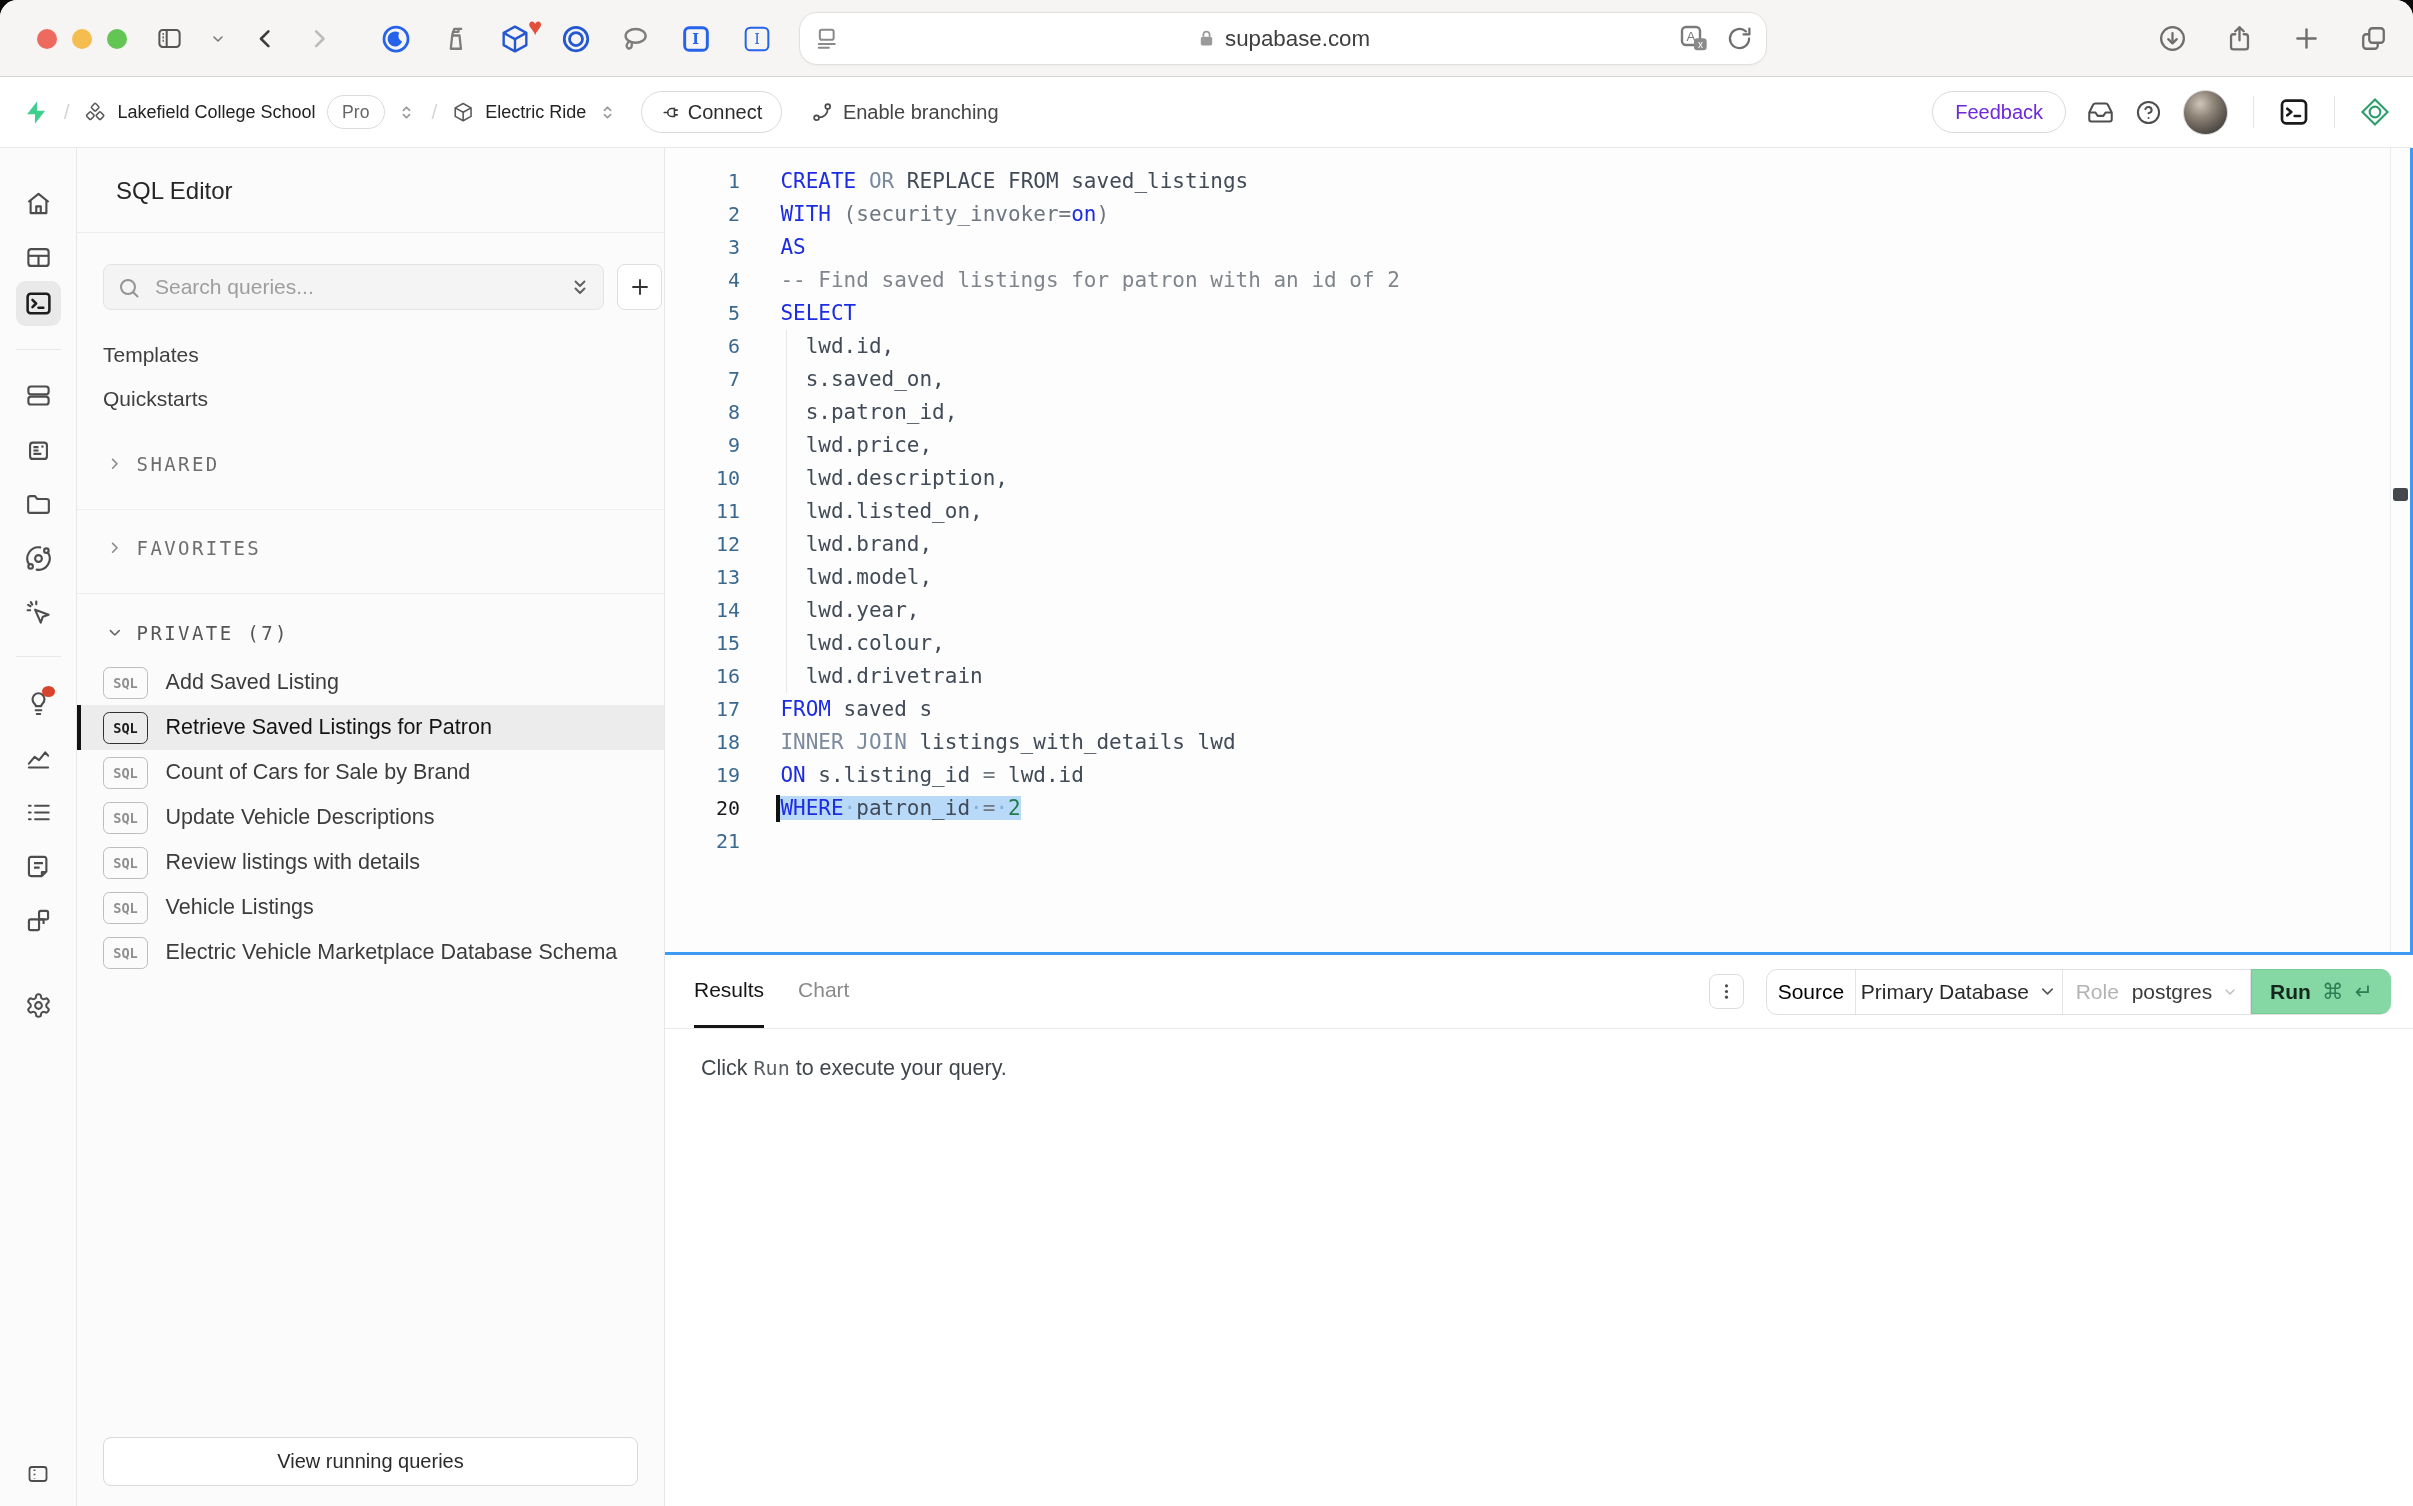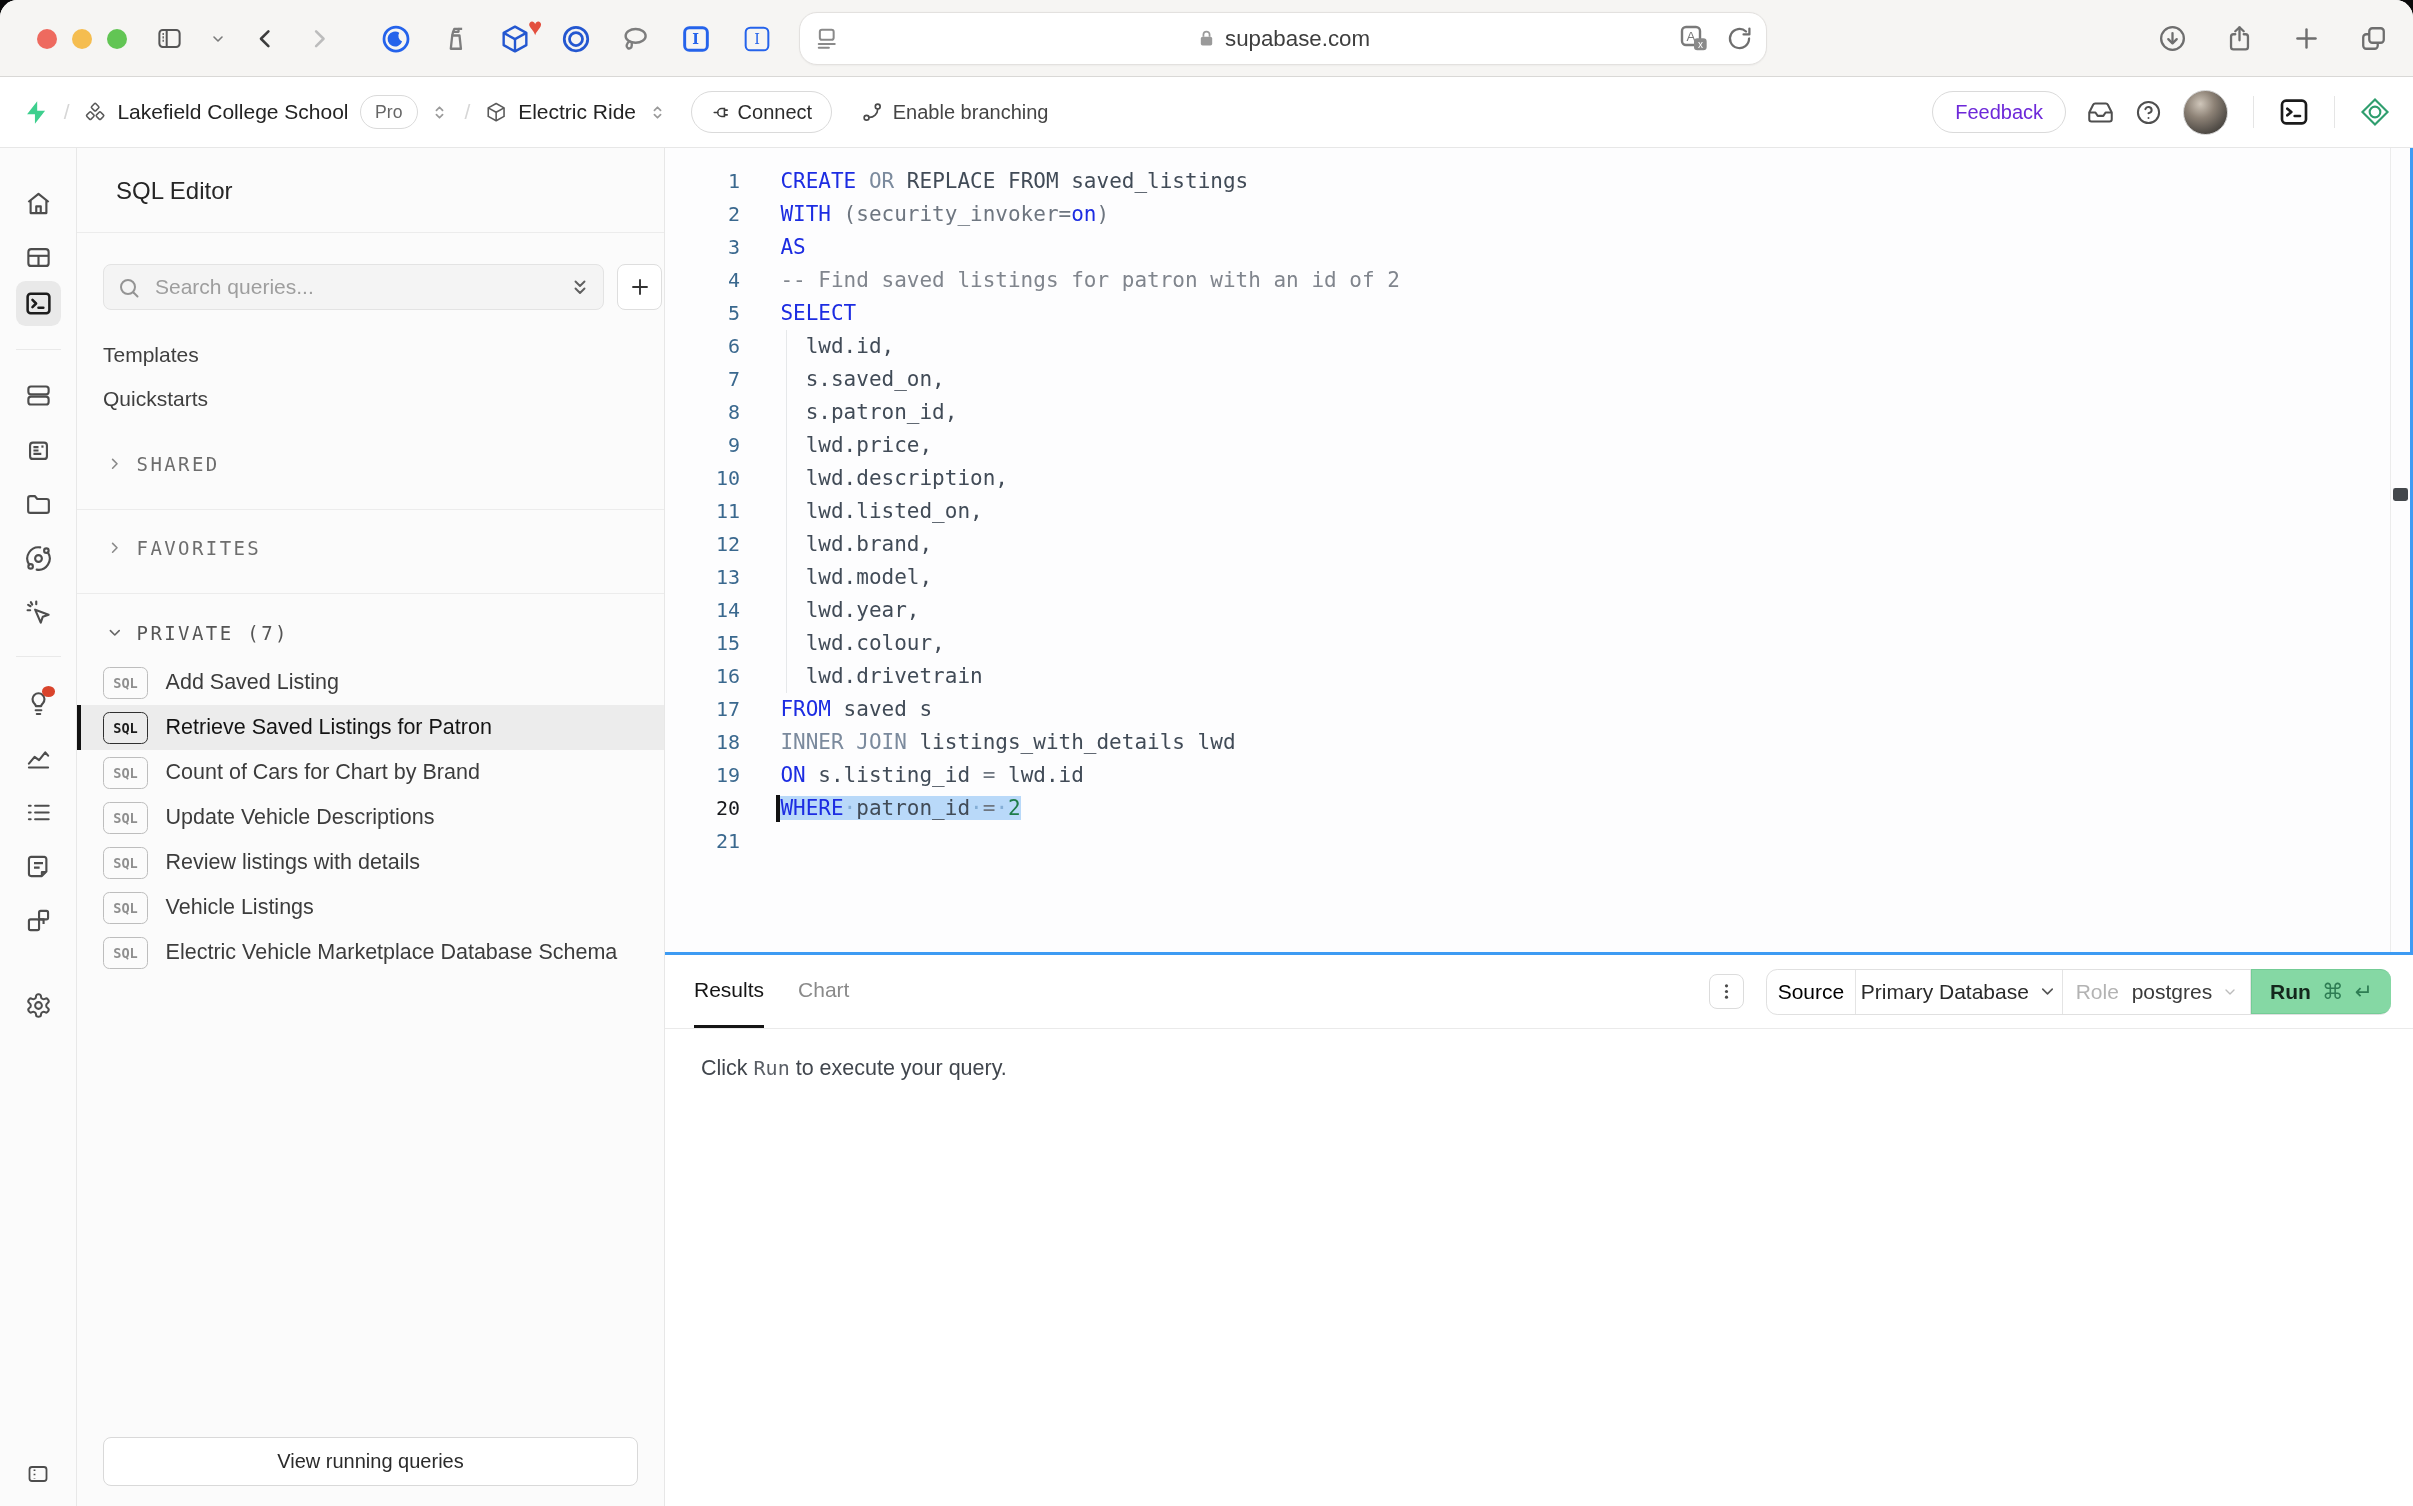--- a/index.html
+++ b/index.html
@@ -17,21 +17,21 @@
   .url-center{position:absolute;inset:0;display:flex;align-items:center;justify-content:center;gap:8px;font-size:22.3px;color:#3e3e3e}
   .url-left{position:absolute;left:14.4px;top:0;bottom:0;display:flex;align-items:center}
   .url-right{position:absolute;right:12.8px;top:0;bottom:0;display:flex;align-items:center;gap:16px}
   .chrome-right{position:absolute;right:25.5px;top:0;height:77px;display:flex;align-items:center;gap:38px}
   .ext-badge{position:absolute;top:-9.6px;right:-11.2px;font-size:24px;color:#e34f3e;text-shadow:0 0 2.4px #f6f5f3}
   .iserif{position:absolute;inset:0;display:flex;align-items:center;justify-content:center;font-family:"DejaVu Serif",serif;font-weight:bold;font-size:14.4px;color:#2563eb}
 
   
   .appheader{position:absolute;top:77px;left:0;right:0;height:71px;background:#fff;border-bottom:0.8px solid #e7e7e7;display:flex;align-items:center;padding:0 22.3px;gap:11.2px}
   .sep{color:#d6d6d6;font-size:21px;padding:0 3.2px}
-  .crumb{font-size:21px;color:#232323;white-space:nowrap}
+  .crumb{font-size:18px;color:#232323;white-space:nowrap}
   .pill{display:flex;align-items:center;gap:8px;border:0.8px solid #dadada;border-radius:797px;background:#fff}
   .pro{height:34px;padding:0 14.4px;font-size:17.6px;color:#666}
   .connectbtn{height:42px;padding:0 19px;font-size:20px;color:#2c2c2c;margin-left:11.2px}
   .branching{display:flex;align-items:center;gap:9.6px;margin-left:17.6px;font-size:20px;color:#454545}
   .hright{margin-left:auto;display:flex;align-items:center;gap:21px}
   .feedback{height:42px;padding:0 22.3px;font-size:20px;color:#6d28d9}
   .vr{width:0.8px;height:32px;background:#e5e5e5;margin:0 3.2px}
   .avatar{width:45px;height:45px;border-radius:50%;background:radial-gradient(circle at 38% 30%,#cfc6ba 0%,#8d8276 35%,#55504a 70%,#2e2b27 100%);border:0.8px solid #d0d0d0}
 
   
@@ -501,21 +501,21 @@
         <div class="qrow">
           <span class="sqlbadge">SQL</span>
           <span class="qlabel">Add Saved Listing</span>
         </div>
         <div class="qrow sel">
           <span class="sqlbadge">SQL</span>
           <span class="qlabel">Retrieve Saved Listings for Patron</span>
         </div>
         <div class="qrow">
           <span class="sqlbadge">SQL</span>
-          <span class="qlabel">Count of Cars for Chart by Brand</span>
+          <span class="qlabel">Count of Cars for Sale by Brand</span>
         </div>
         <div class="qrow">
           <span class="sqlbadge">SQL</span>
           <span class="qlabel">Update Vehicle Descriptions</span>
         </div>
         <div class="qrow">
           <span class="sqlbadge">SQL</span>
           <span class="qlabel">Review listings with details</span>
         </div>
         <div class="qrow">

